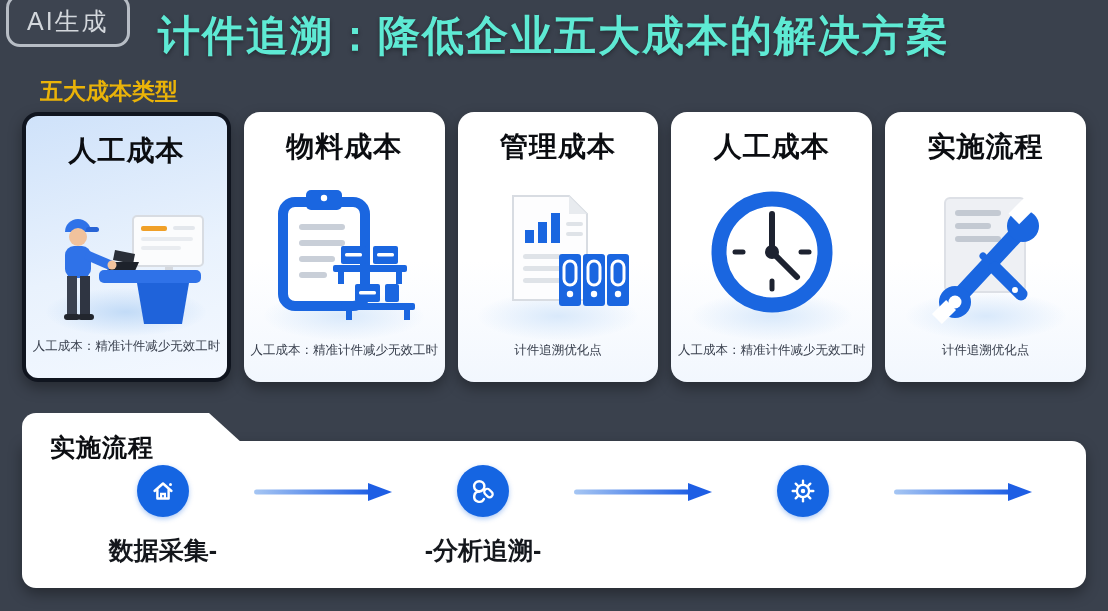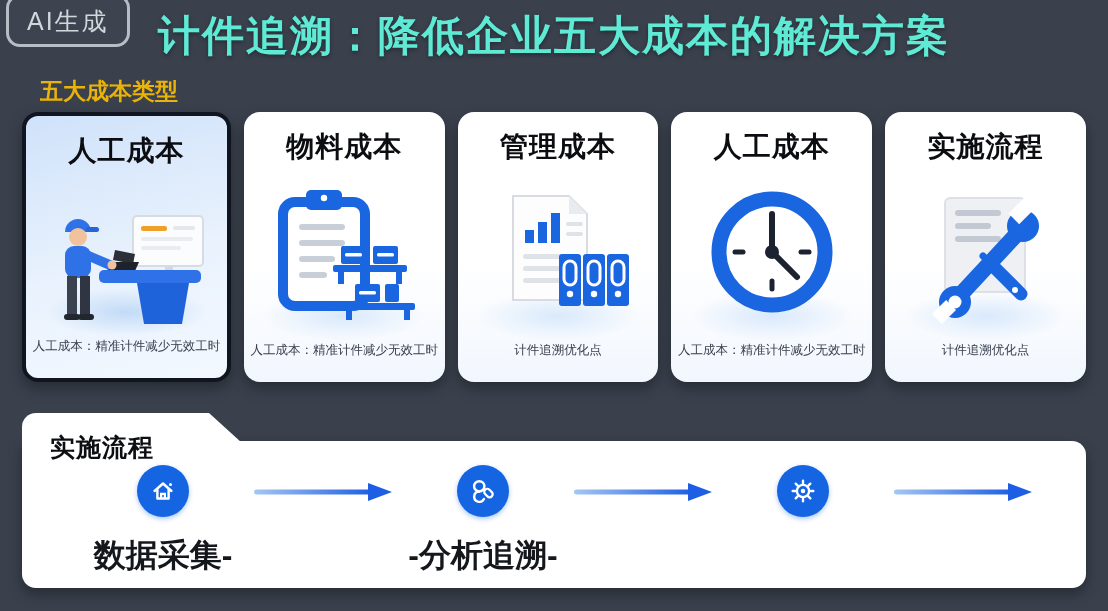--- a/index.html
+++ b/index.html
@@ -100,21 +100,21 @@
     display:flex; flex-direction:column; align-items:center;
   }
   .step-icon {
     width:52px; height:52px; border-radius:50%;
     background:#1565e2;
     display:flex; align-items:center; justify-content:center;
     box-shadow:0 2px 5px rgba(21,101,226,0.35);
   }
   .step-label {
     margin-top:17px;
-    font-size:32px; font-weight:bold; color:#14171c;
+    font-size:25px; font-weight:bold; color:#14171c;
     white-space:nowrap;
   }
   .flow-arrow { margin-top:16px; flex:0 0 auto; }
 </style>
 </head>
 <body>
 
 <div class="ai-badge">AI生成</div>
 <h1 class="main-title">计件追溯：降低企业五大成本的解决方案</h1>
 <div class="section-label">五大成本类型</div>

